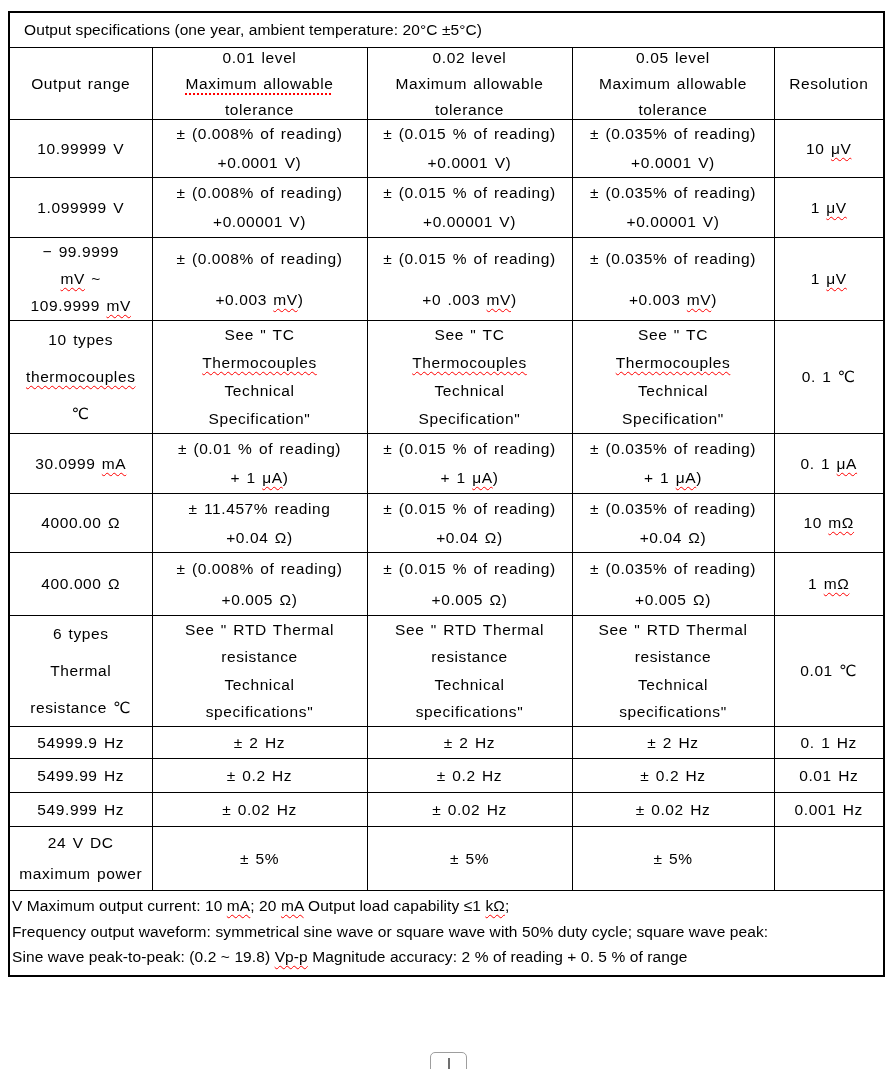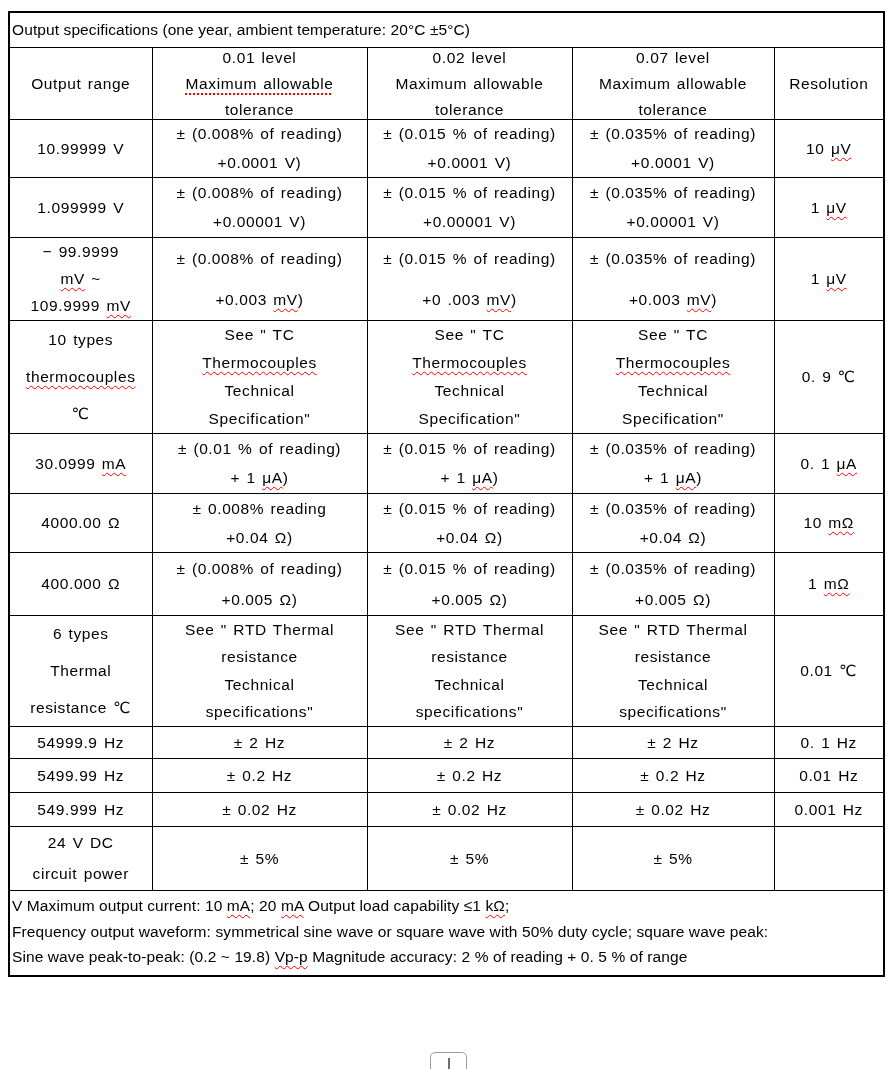--- a/index.html
+++ b/index.html
@@ -7,21 +7,21 @@
     width:894px;height:1069px;overflow:hidden;position:relative;
     background:#ffffff;color:#000;
     font-family:"Liberation Sans","DejaVu Sans",sans-serif;
   }
   .sheet{
     position:absolute;left:8px;top:11px;width:877px;
     border:2px solid #000;background:#fff;box-sizing:border-box;
   }
   .title-row{
     height:34px;border-bottom:1.5px solid #000;
-    display:flex;align-items:center;padding-left:2px;
+    display:flex;align-items:center;padding-left:14px;
     font-size:15.5px;letter-spacing:0.1px;
   }
   table.spec{
     border-collapse:collapse;border-style:hidden;
     table-layout:fixed;width:100%;
   }
   table.spec td{
     border:1.5px solid #000;padding:0;vertical-align:middle;
     font-size:15.5px;letter-spacing:0.6px;word-spacing:1.5px;
   }
@@ -105,21 +105,21 @@
         </td>
         <td>
           <div class="cw">
             <div class="hl">0.02 level</div>
             <div class="hl">Maximum allowable</div>
             <div class="hl">tolerance</div>
           </div>
         </td>
         <td>
           <div class="cw">
-            <div class="hl">0.07 level</div>
+            <div class="hl">0.05 level</div>
             <div class="hl">Maximum allowable</div>
             <div class="hl">tolerance</div>
           </div>
         </td>
         <td>
           <div class="cw">
               <div class="ln">Resolution</div>
             </div>
         </td>
       </tr>
@@ -244,21 +244,21 @@
           <td>
             <div class="cw">
               <div class="ln"><span>See " TC</span></div>
               <div class="ln"><span class="sq">Thermocouples</span></div>
               <div class="ln"><span>Technical</span></div>
               <div class="ln"><span>Specification"</span></div>
             </div>
           </td>
           <td>
             <div class="cw">
-              <div class="ln"><span>0. 9 ℃</span></div>
+              <div class="ln"><span>0. 1 ℃</span></div>
             </div>
           </td>
         </tr>
         <tr>
           <td>
             <div class="cw">
               <div class="ln"><span>30.0999 </span><span class="sq">mA</span></div>
             </div>
           </td>
           <td>
@@ -286,21 +286,21 @@
           </td>
         </tr>
         <tr>
           <td>
             <div class="cw">
               <div class="ln"><span>4000.00 Ω</span></div>
             </div>
           </td>
           <td>
             <div class="cw">
-              <div class="ln"><span>± 0.008% reading</span></div>
+              <div class="ln"><span>± 11.457% reading</span></div>
               <div class="ln"><span>+0.04 Ω)</span></div>
             </div>
           </td>
           <td>
             <div class="cw">
               <div class="ln"><span>± (0.015 % of reading)</span></div>
               <div class="ln"><span>+0.04 Ω)</span></div>
             </div>
           </td>
           <td>
@@ -461,21 +461,21 @@
           <td>
             <div class="cw">
               <div class="ln"><span>0.001 Hz</span></div>
             </div>
           </td>
         </tr>
         <tr>
           <td>
             <div class="cw">
               <div class="ln"><span>24 V DC</span></div>
-              <div class="ln"><span>circuit power</span></div>
+              <div class="ln"><span>maximum power</span></div>
             </div>
           </td>
           <td>
             <div class="cw">
               <div class="ln"><span>± 5%</span></div>
             </div>
           </td>
           <td>
             <div class="cw">
               <div class="ln"><span>± 5%</span></div>

